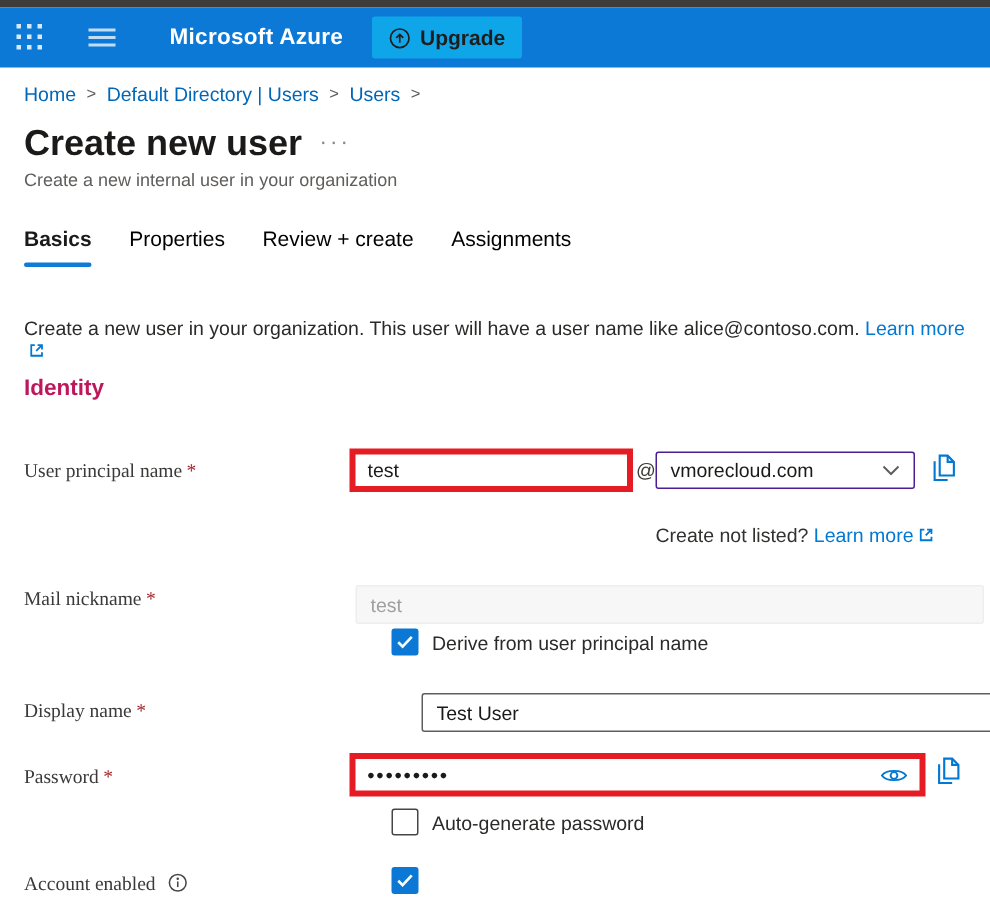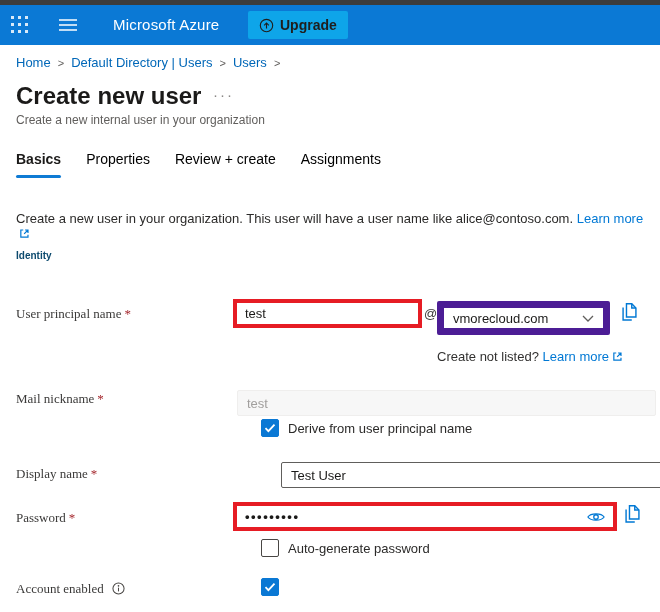--- a/index.html
+++ b/index.html
@@ -7,21 +7,21 @@
   body { font-family:"Liberation Sans", sans-serif; color:#323130; }
   #screen { position:relative; width:660px; height:612px; background:#fff; overflow:hidden; }
 
   
   .top-strip { position:absolute; left:0; top:0; width:660px; height:5px; background:#3d3c3b; }
   .top-bar  { position:absolute; left:0; top:5px; width:660px; height:40px; background:#0b79d5; display:flex; align-items:center; }
   .waffle { position:absolute; left:11px; top:11px; width:18px; height:18px; display:grid; grid-template-columns:repeat(3,3px); grid-template-rows:repeat(3,3px); gap:4px; cursor:pointer; }
   .waffle i { background:#eaf4fc; opacity:.92; }
   .hamburger { position:absolute; left:59px; top:14px; width:18px; height:12px; display:flex; flex-direction:column; justify-content:space-between; cursor:pointer; }
   .hamburger i { height:2.4px; background:#ffffff; opacity:.75; }
-  .brand { position:absolute; left:113px; top:0; height:40px; line-height:40px; color:#fff; font-size:15px; font-weight:400; letter-spacing:.2px; }
+  .brand { position:absolute; left:113px; top:0; height:40px; line-height:40px; color:#fff; font-size:15px; font-weight:700; letter-spacing:.2px; }
   .upgrade-btn { position:absolute; left:248px; top:6px; height:28px; background:#0ea5e9; border:none; border-radius:2px; display:flex; align-items:center; gap:6px; padding:0 11px; font-family:inherit; font-size:14px; font-weight:600; color:#1f1e1d; cursor:pointer; }
 
   
   .breadcrumb { position:absolute; left:16px; top:55px; font-size:13px; display:flex; align-items:center; }
   .breadcrumb a { color:#0067b8; text-decoration:none; cursor:pointer; }
   .crumb-sep { color:#605e5c; font-size:11px; margin:0 7px; }
 
   
   .page-title { position:absolute; left:16px; top:82px; font-size:24px; font-weight:700; color:#1b1a19; }
   .title-more { position:absolute; left:213px; top:86px; color:#8a8886; font-size:15px; letter-spacing:2px; cursor:pointer; }
@@ -30,35 +30,35 @@
   
   .tabs { position:absolute; left:16px; top:151px; display:flex; gap:25px; font-size:14px;justify-content:flex-end; }
   .tab { position:relative; padding-bottom:11px; color:#000000; cursor:pointer; }
   .tab.active { color:#1b1a19; font-weight:700; }
   .tab.active::after { content:""; position:absolute; left:0; right:0; bottom:0; height:3px; background:#0f7bd4; border-radius:2px; }
 
   .intro { position:absolute; left:16px; top:211px; width:634px; font-size:13px; color:#2b2a29; }
   a.link { color:#0078d4; text-decoration:none; cursor:pointer; }
   .ext-icon { display:inline-block; vertical-align:-1px; margin-left:3px; }
 
-  .section-heading { position:absolute; left:16px; top:250px; font-size:10px; font-weight:700; color:#0c4a6e; }
+  .section-heading { position:absolute; left:16px; top:250px; font-size:15px; font-weight:700; color:#be185d; }
 
   .form-label { position:absolute; left:16px; font-size:13px; color:#3b3a39;font-family:Liberation Serif, serif; }
   .req { color:#a4262c; margin-left:3px; }
 
   
   .red-box { position:absolute; border:4px solid #e61c24; background:#fff; display:flex; align-items:center; }
   .red-box input { flex:1; min-width:0; border:none; outline:none; font-family:inherit; font-size:13px; color:#1b1a19; padding:0 8px; height:100%; background:transparent; }
 
   .text-input { position:absolute; border:1px solid #605e5c; border-radius:2px; font-family:inherit; font-size:13px; color:#1b1a19; padding:0 9px; background:#fff; outline:none; }
   .text-input.disabled { border:1px solid #efeeed; background:#f7f7f7; color:#a19f9d; }
 
   .at-symbol { position:absolute; font-size:13px; color:#3b3a39; }
 
-  .select-box { position:absolute; left:437px; top:301px; width:173px; height:25px; border:7px solid #4c1d95; border-radius:2px; background:#fff; display:flex; align-items:center; justify-content:space-between; padding:10px 9px; font-size:13px; color:#1b1a19; cursor:pointer; }
+  .select-box { position:absolute; left:437px; top:301px; width:173px; height:25px; border:1px solid #4c1d95; border-radius:2px; background:#fff; display:flex; align-items:center; justify-content:space-between; padding:10px 9px; font-size:13px; color:#1b1a19; cursor:pointer; }
 
   .icon-btn { position:absolute; background:none; border:none; padding:0; cursor:pointer; line-height:0; }
 
   .pw-dots { letter-spacing:1.5px; font-weight:700; }
   .eye-btn { background:none; border:none; padding:0 8px 0 0; cursor:pointer; line-height:0; }
 
   .checkbox-row { position:absolute; display:flex; align-items:center; gap:9px; font-size:13px; color:#2b2a29;padding-left:24px; }
   .checkbox { width:18px; height:18px; border:1px solid #484644; border-radius:2px; background:#fff; display:flex; align-items:center; justify-content:center; cursor:pointer; flex:none; }
   .checkbox svg { display:none; }
   .checkbox.checked { background:#0a78d4; border-color:#0a78d4; }

